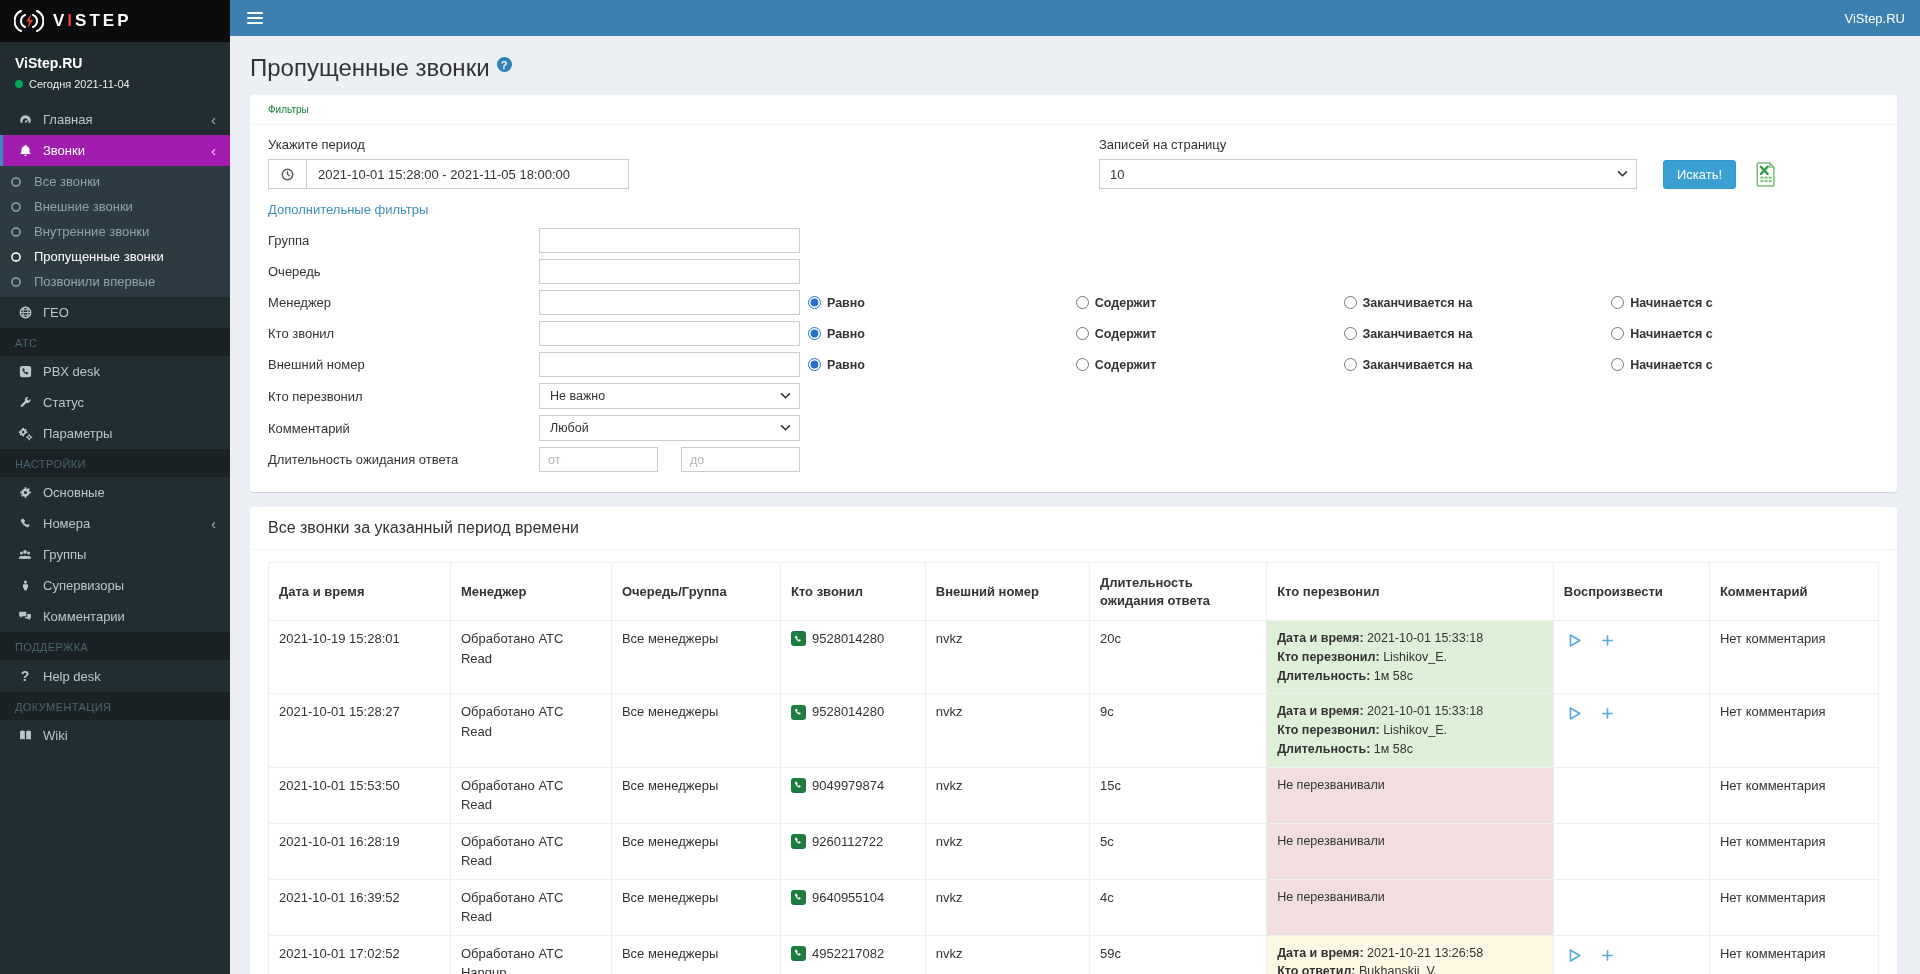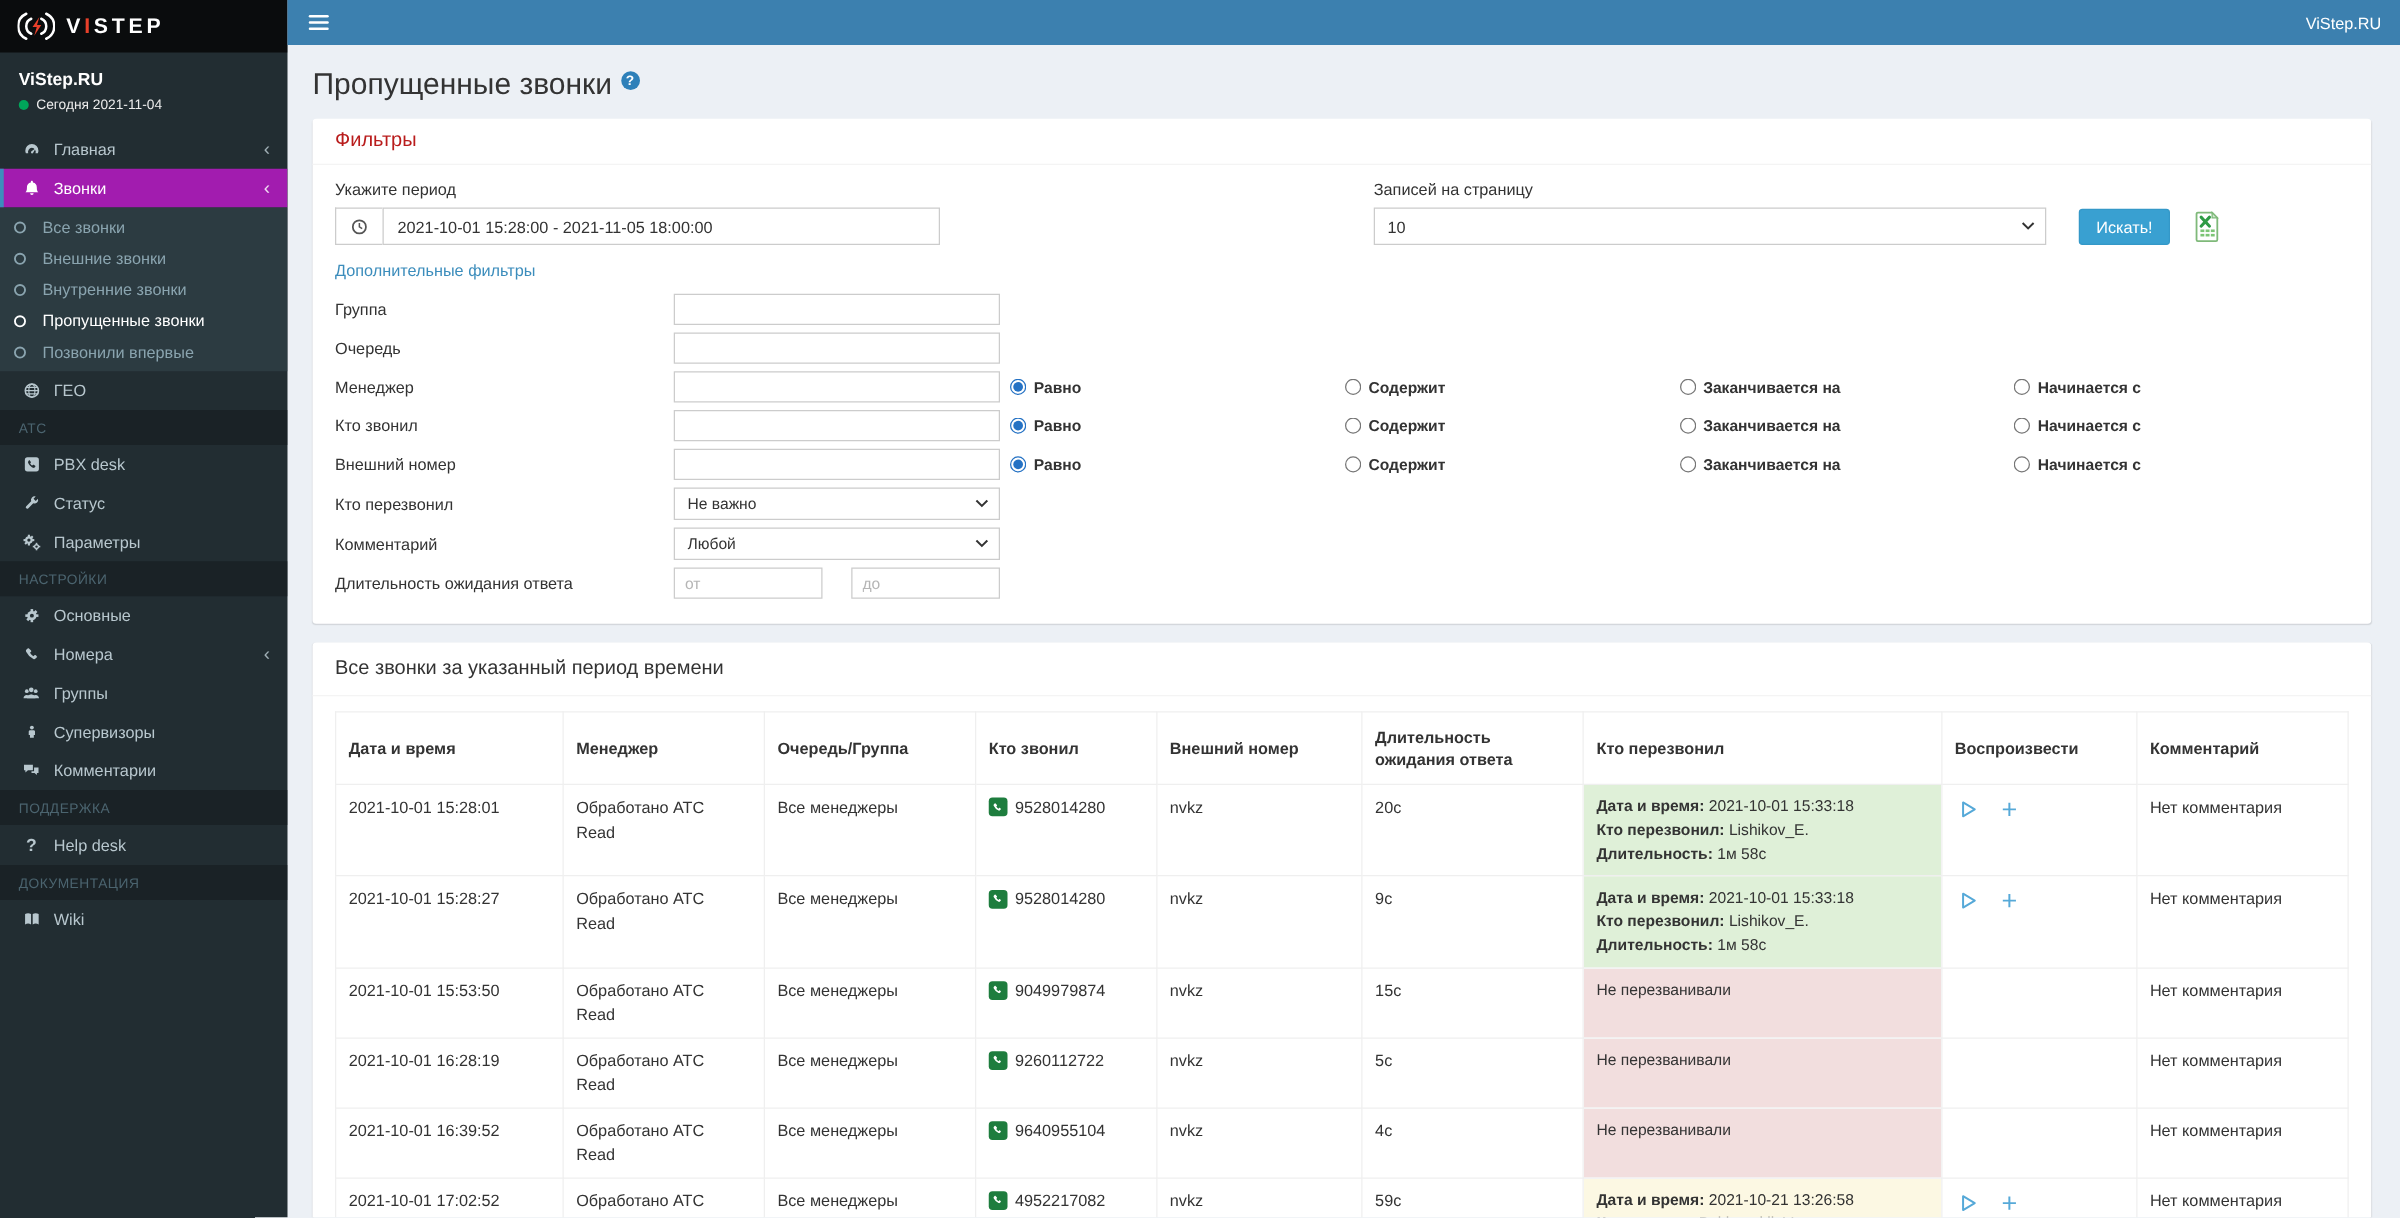--- a/index.html
+++ b/index.html
@@ -36,28 +36,28 @@
   .hamburger{display:flex;flex-direction:column;gap:3px;cursor:pointer;padding:4px 2px}
   .hamburger span{display:block;width:16px;height:2px;background:#fff;border-radius:1px}
   .brand{color:#fff;font-size:13px;cursor:pointer}
   .content{padding:8px 23px 0 20px;height:calc(974px - 36px);overflow:hidden}
 
   .page-title{font-size:24px;font-weight:normal;color:#333;margin:10px 0 13px;display:flex;align-items:flex-start;gap:7px}
   .help-badge{width:15px;height:15px;border-radius:50%;background:#2e80b9;color:#fff;font-size:11px;font-weight:bold;
               display:inline-flex;align-items:center;justify-content:center;margin-top:3px;cursor:pointer}
 
   .panel{background:#fff;border-radius:3px;box-shadow:0 1px 1px rgba(0,0,0,.12);margin-bottom:15px}
-  .panel-header{padding:9px 18px;border-bottom:1px solid #f4f4f4;font-size:16px;color:#b91c1c}
+  .panel-header{padding:9px 18px;border-bottom:1px solid #f4f4f4;font-size:10px;color:#15803d}
   .panel-header.big{font-size:16px;color:#333;padding:12px 18px}
   .panel-body{padding:12px 18px 14px}
 
   .filters-top{display:flex}
   .period-col{width:831px;flex-shrink:0}
   .f-top-label{display:block;font-size:13px;margin-bottom:7px;font-weight:normal}
-  .input-group{display:flex;width:484px;height:30px}
+  .input-group{display:flex;width:361px;height:30px}
   .ig-addon{width:38px;border:1px solid #ccc;border-right:none;background:#fff;display:flex;align-items:center;justify-content:center;color:#555}
   .ig-input{flex:1;border:1px solid #ccc;padding:0 11px;font-size:13px;color:#333;font-family:inherit;outline:none}
   .perpage-col{flex:1}
   .perpage-row{display:flex;align-items:center}
   .select-wrap{position:relative;display:inline-block}
   .select-wrap select{appearance:none;-webkit-appearance:none;width:100%;height:30px;border:1px solid #ccc;border-radius:0;
                       background:#fff;color:#333;font-size:13px;font-family:inherit;padding:0 28px 0 10px;outline:none}
   .select-wrap .chev{position:absolute;right:9px;top:50%;transform:translateY(-50%);pointer-events:none;color:#333;display:flex}
   .select-wrap.big{width:538px}
   .search-btn{margin-left:26px;background:#39a0d1;border:1px solid #3498c8;color:#fff;font-size:13px;font-family:inherit;
@@ -516,21 +516,21 @@
                   <th>Кто звонил</th>
                   <th>Внешний номер</th>
                   <th>Длительность ожидания ответа</th>
                   <th>Кто перезвонил</th>
                   <th>Воспроизвести</th>
                   <th>Комментарий</th>
                 </tr>
               </thead>
             <tbody id="calls-body">
                 <tr class="r-tall">
-                  <td>2021-10-01 15:28:01</td>
+                  <td>2021-10-19 15:28:01</td>
                   <td>
                     <div>Обработано АТС</div>
                     <div>Read</div>
                   </td>
                   <td>Все менеджеры</td>
                   <td>
                     <span class="caller"><span class="badge-phone" style="background: rgb(30, 125, 62);">
                         <svg width="10" height="10" viewBox="0 0 16 16">
                           <path fill="#fff" d="M13.1 10.5l-1.8-1.8c-.3-.3-.8-.3-1.1 0l-.9.9A9.5 9.5 0 0 1 6.4 6.7l.9-.9c.3-.3.3-.8 0-1.1L5.5 2.9c-.3-.3-.8-.3-1.1 0l-1 1c-.5.5-.6 1.2-.3 1.8a13.6 13.6 0 0 0 6.2 6.2c.6.3 1.3.2 1.8-.3l1-1c.3-.3.3-.8 0-1.1z"></path>
                         </svg>

